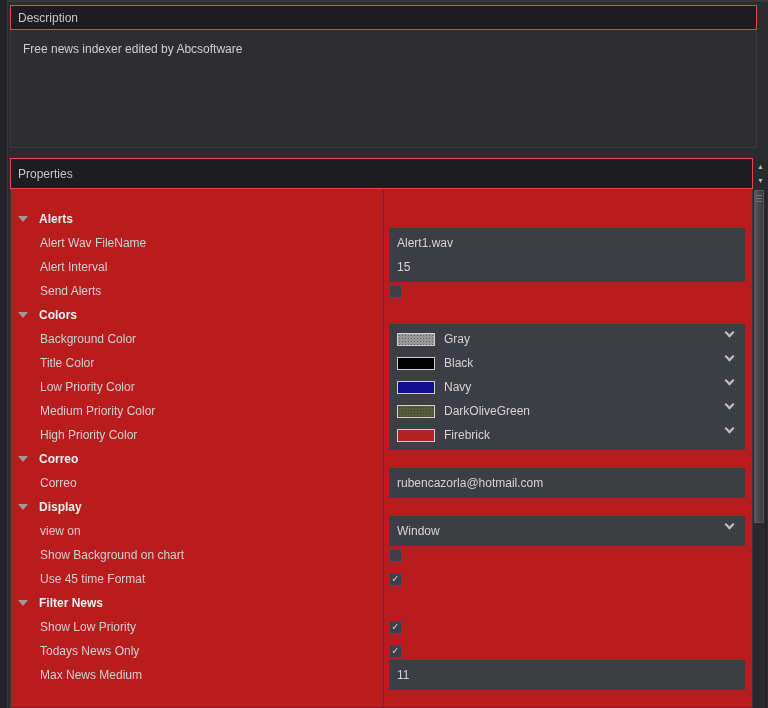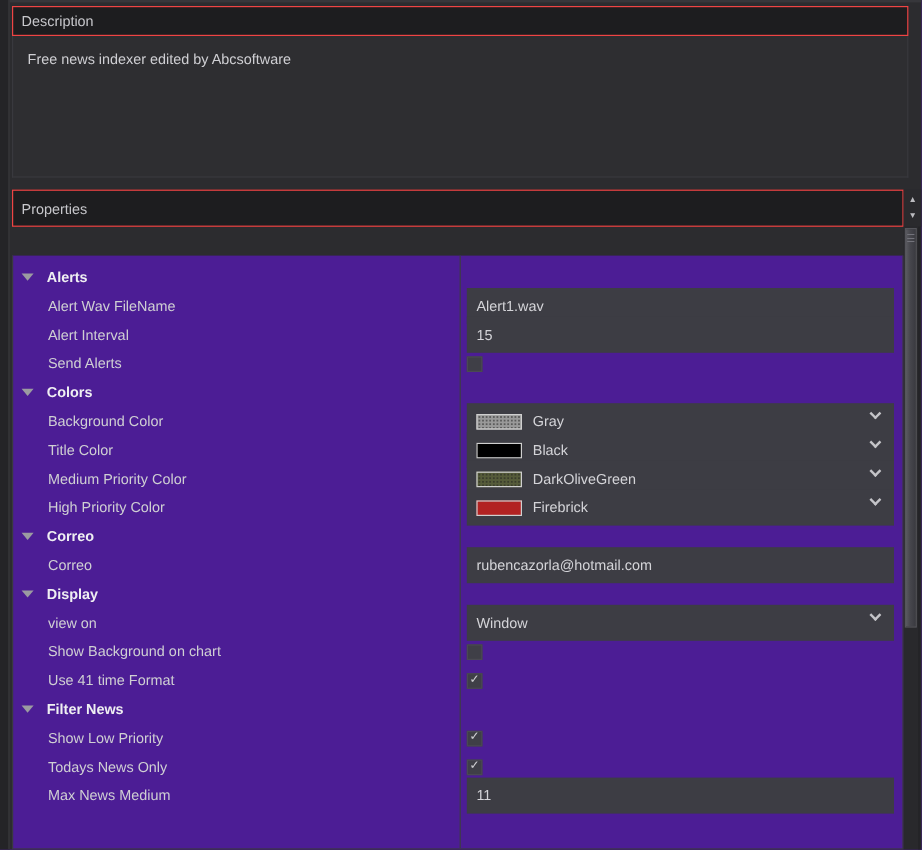--- a/index.html
+++ b/index.html
@@ -31,25 +31,24 @@
     background: #2e2e31;
     border: 1px solid #39393e; border-top: none;
     padding: 12px 12px 0 12px;
     color: #cfcfd3;
   }
 
   .props-panel { left: 10px; top: 158px; width: 743px; height: 550px; }
   .props-panel .panel-header { height: 31px; }
   .grid {
     position: absolute; top: 31px; left: 0; right: 0; bottom: 0;
-    background: #4c1d95;
+    background: #b91c1c;
     border: 1px solid #39393e; border-top: none;
-    padding-top: 6px;
+    padding-top: 18px;
     overflow: hidden;
-    margin-top: 24px;
   }
   .grid .col-divider {
     position: absolute; left: 372px; top: 0; bottom: 0; width: 1px;
     background: #3e3e44;
   }
 
   
   .row { height: 24px; position: relative; display: flex; align-items: center; }
   .row.group { font-weight: bold; color: #efeff2; }
   .tri {
@@ -190,20 +189,30 @@
       <span class="plabel">Title Color</span>
       <div class="cell">
         <div class="field">
           <span class="swatch" style="background-color: rgb(0, 0, 0);"></span>
           <span class="val">Black</span>
           <span class="chev"></span>
         </div>
       </div>
     </div>
     <div class="row">
+      <span class="plabel">Low Priority Color</span>
+      <div class="cell">
+        <div class="field">
+          <span class="swatch" style="background-color: rgb(16, 16, 142);"></span>
+          <span class="val">Navy</span>
+          <span class="chev"></span>
+        </div>
+      </div>
+    </div>
+    <div class="row">
       <span class="plabel">Medium Priority Color</span>
       <div class="cell">
         <div class="field">
           <span class="swatch stipple" style="background-color: rgb(86, 92, 58);"></span>
           <span class="val">DarkOliveGreen</span>
           <span class="chev"></span>
         </div>
       </div>
     </div>
     <div class="row">
@@ -245,21 +254,21 @@
     </div>
     <div class="row">
       <span class="plabel">Show Background on chart</span>
       <div class="cell">
         <span class="checkbox">
           
         </span>
       </div>
     </div>
     <div class="row">
-      <span class="plabel">Use 41 time Format</span>
+      <span class="plabel">Use 45 time Format</span>
       <div class="cell">
         <span class="checkbox checked">
           <span class="mark">✓</span>
         </span>
       </div>
     </div>
 
     <div class="row group">
       <span class="tri"></span>
       <span>Filter News</span>

